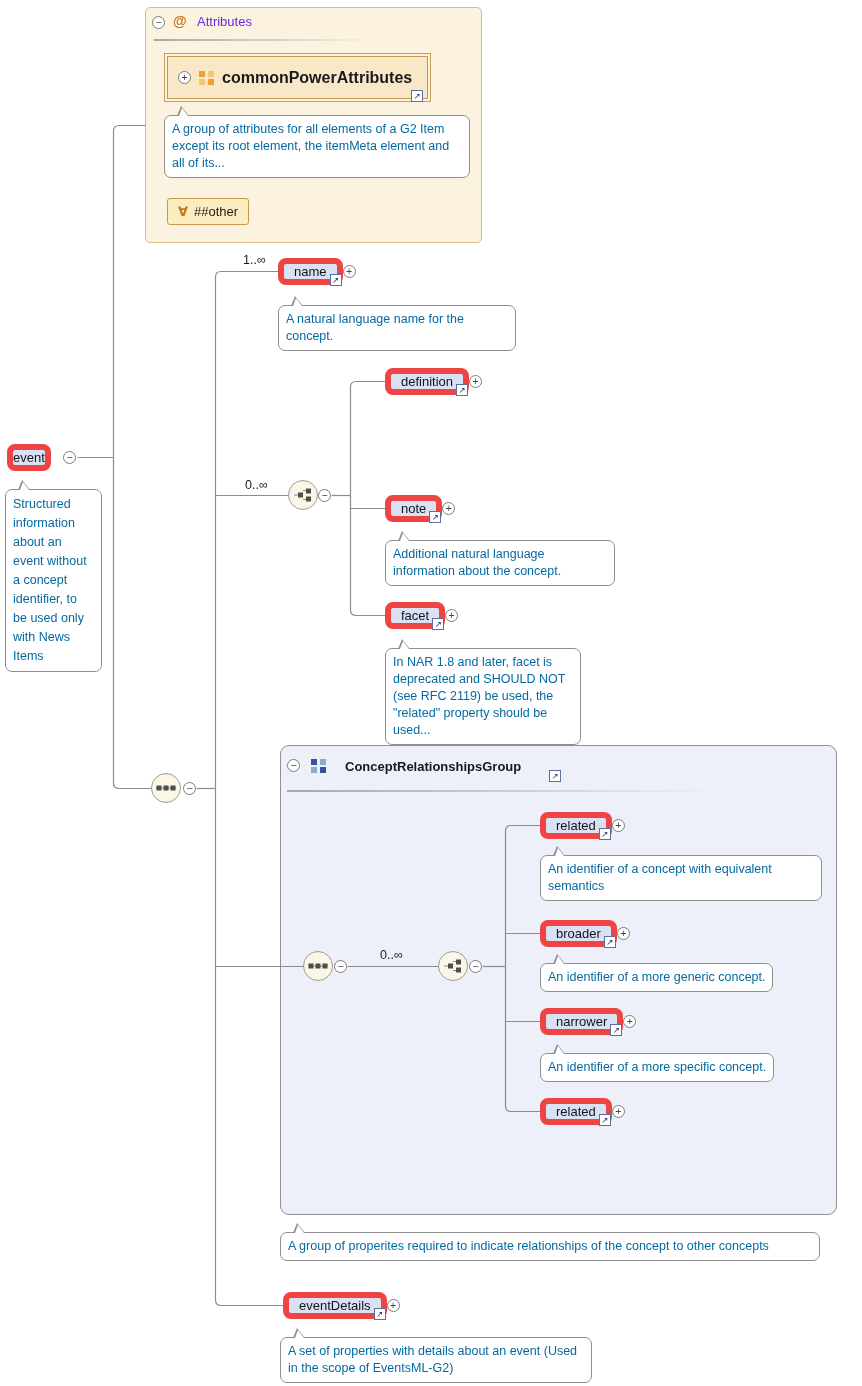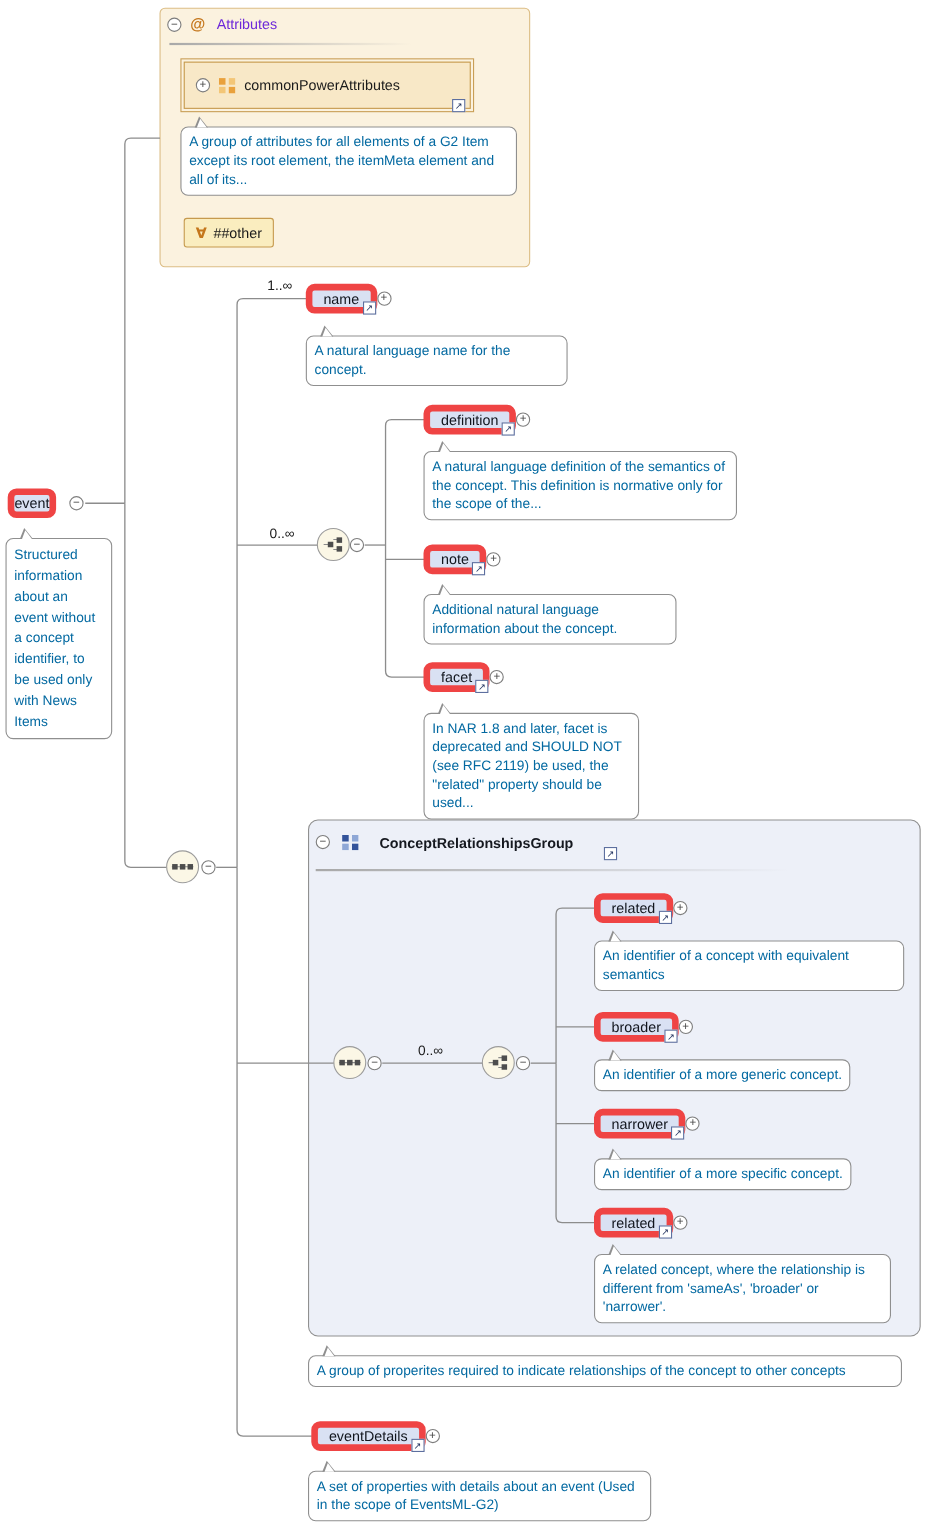--- a/index.html
+++ b/index.html
@@ -38,21 +38,21 @@
   .nowrap{white-space:nowrap;}
   .lh-tall{line-height:1.52;}
 
   .comp{position:absolute;width:30px;height:30px;border:1px solid #9c9c9c;border-radius:50%;
         background:#fbf7e6;display:flex;align-items:center;justify-content:center;}
   .card{position:absolute;font-size:12.5px;color:#1a1a1a;}
 
   .cpa{position:absolute;left:21px;top:48px;width:261px;height:43px;background:#f8e8c7;
        border:1px solid #c69a4e;box-shadow:0 0 0 2px #fbf2df,0 0 0 3px #c99f56;
        display:flex;align-items:center;gap:8px;padding:0 10px;}
-  .cpa-label{font-size:13px;font-weight:normal;color:#1a1a1a;}
+  .cpa-label{font-size:16px;font-weight:bold;color:#1a1a1a;}
   .other{position:absolute;left:21px;top:190px;height:27px;background:#faedbf;border:1px solid #c69a4e;
          border-radius:3px;display:inline-flex;align-items:center;gap:6px;padding:0 10px;font-size:13px;}
   .orange{color:#c4761b;font-weight:bold;}
 </style>
 </head>
 <body>
 
 <div class="stage">
 
   <div class="attrs">
@@ -154,23 +154,20 @@
       <rect x="12" y="8.5" width="5" height="5" fill="#4d4d4d"></rect>
     </svg>
   </div>
   <span class="badge" style="position:absolute;left:318px;top:489px">−</span>
 
   <div class="el" style="left:385px;top:368px">
     <span>definition</span>
     <span class="linkb">↗</span>
     <span class="badge plus-el">+</span>
   </div>
-  <div class="ann" style="left:385px;top:410px;width:285px">
-    <span>A natural language definition of the semantics of the concept. This definition is normative only for the scope of the...</span>
-  </div>
 
   <div class="el" style="left:385px;top:495px">
     <span>note</span>
     <span class="linkb">↗</span>
     <span class="badge plus-el">+</span>
   </div>
   <div class="ann" style="left:385px;top:540px;width:230px">
     <span>Additional natural language information about the concept.</span>
   </div>
 
@@ -228,23 +225,20 @@
   </div>
   <div class="ann nowrap" style="left:540px;top:1053px">
     <span>An identifier of a more specific concept.</span>
   </div>
 
   <div class="el" style="left:540px;top:1098px">
     <span>related</span>
     <span class="linkb">↗</span>
     <span class="badge plus-el">+</span>
   </div>
-  <div class="ann" style="left:540px;top:1140px;width:270px">
-    <span>A related concept, where the relationship is different from 'sameAs', 'broader' or 'narrower'.</span>
-  </div>
 
   <div class="ann" style="left:280px;top:1232px;width:540px">
     <span>A group of properites required to indicate relationships of the concept to other concepts</span>
   </div>
 
   <div class="el" style="left:283px;top:1292px">
     <span>eventDetails</span>
     <span class="linkb">↗</span>
     <span class="badge plus-el">+</span>
   </div>

